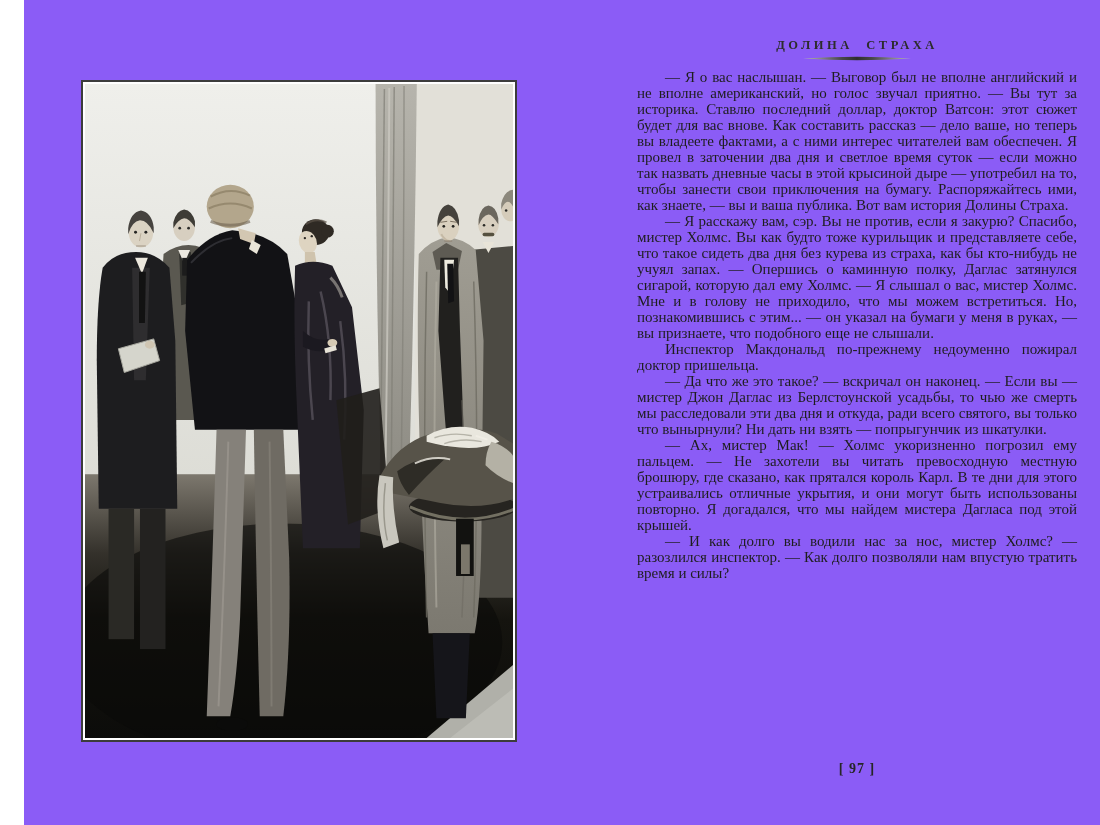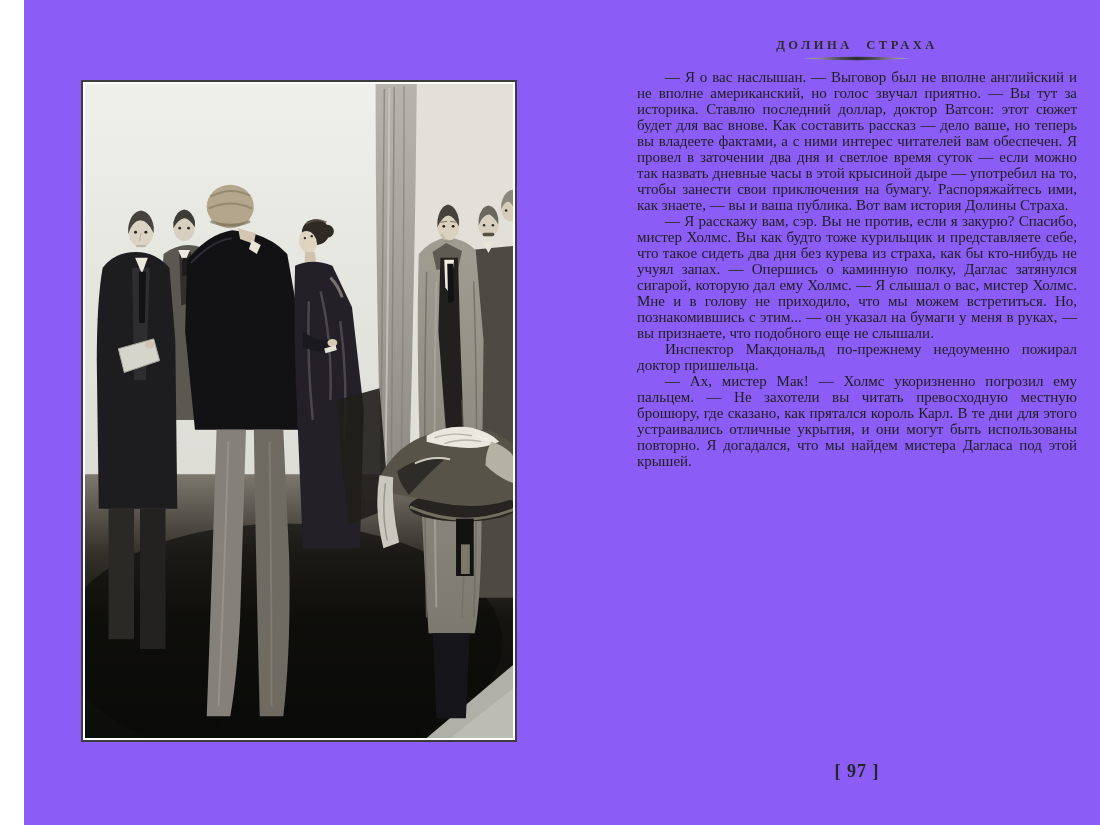--- a/index.html
+++ b/index.html
@@ -21,21 +21,21 @@
   }
   .head-rule{position:absolute;top:56px;left:0;width:100%;text-align:center;line-height:0;}
   .head-rule svg{display:inline-block;}
   .body-text{
     position:absolute;top:69px;left:0;width:440px;
     font-size:15px;line-height:16px;text-align:justify;color:#1e1e1e;
   }
   .body-text p{margin:0;text-indent:28px;}
   .folio{
     position:absolute;top:761px;left:0;width:100%;text-align:center;
-    font-size:18px;font-weight:bold;letter-spacing:1px;color:#262626;
+    font-size:14px;font-weight:bold;letter-spacing:1px;color:#262626;
   }
 </style>
 </head>
 <body>
 
 <div class="spread">
 
   <div>
     <figure class="plate" style="margin:0">
       <svg viewBox="0 0 436 662" preserveAspectRatio="none" aria-hidden="true">
@@ -189,18 +189,20 @@
             <stop offset="1" stop-color="#bdbdbd"></stop>
           </linearGradient>
         </defs>
         <path d="M0,2.5 Q27,0.7 54,0.7 Q81,0.7 108,2.5 Q81,4.3 54,4.3 Q27,4.3 0,2.5 Z" fill="url(#ruleG)"></path>
       </svg>
     </div>
     <div class="body-text">
         <p>— Я о вас наслышан. — Выговор был не вполне английский и не вполне американский, но голос звучал приятно. — Вы тут за историка. Ставлю последний доллар, доктор Ватсон: этот сюжет будет для вас внове. Как составить рассказ — дело ваше, но теперь вы владеете фактами, а с ними интерес читателей вам обеспечен. Я провел в заточении два дня и светлое время суток — если можно так назвать дневные часы в этой крысиной дыре — употребил на то, чтобы занести свои приключения на бумагу. Распоряжайтесь ими, как знаете, — вы и ваша публика. Вот вам история Долины Страха.</p>
         <p>— Я расскажу вам, сэр. Вы не против, если я закурю? Спасибо, мистер Холмс. Вы как будто тоже курильщик и представляете себе, что такое сидеть два дня без курева из страха, как бы кто-нибудь не учуял запах. — Опершись о каминную полку, Даглас затянулся сигарой, которую дал ему Холмс. — Я слышал о вас, мистер Холмс. Мне и в голову не приходило, что мы можем встретиться. Но, познакомившись с этим... — он указал на бумаги у меня в руках, — вы признаете, что подобного еще не слышали.</p>
         <p>Инспектор Макдональд по-прежнему недоуменно пожирал доктор пришельца.</p>
+        <p>— Да что же это такое? — вскричал он наконец. — Если вы — мистер Джон Даглас из Берлстоунской усадьбы, то чью же смерть мы расследовали эти два дня и откуда, ради всего святого, вы только что вынырнули? Ни дать ни взять — попрыгунчик из шкатулки.</p>
         <p>— Ах, мистер Мак! — Холмс укоризненно погрозил ему пальцем. — Не захотели вы читать превосходную местную брошюру, где сказано, как прятался король Карл. В те дни для этого устраивались отличные укрытия, и они могут быть использованы повторно. Я догадался, что мы найдем мистера Дагласа под этой крышей.</p>
+        <p>— И как долго вы водили нас за нос, мистер Холмс? — разозлился инспектор. — Как долго позволяли нам впустую тратить время и силы?</p>
       </div>
     <div class="folio">[ 97 ]</div>
   </div>
 
 </div>
 
 </body></html>

